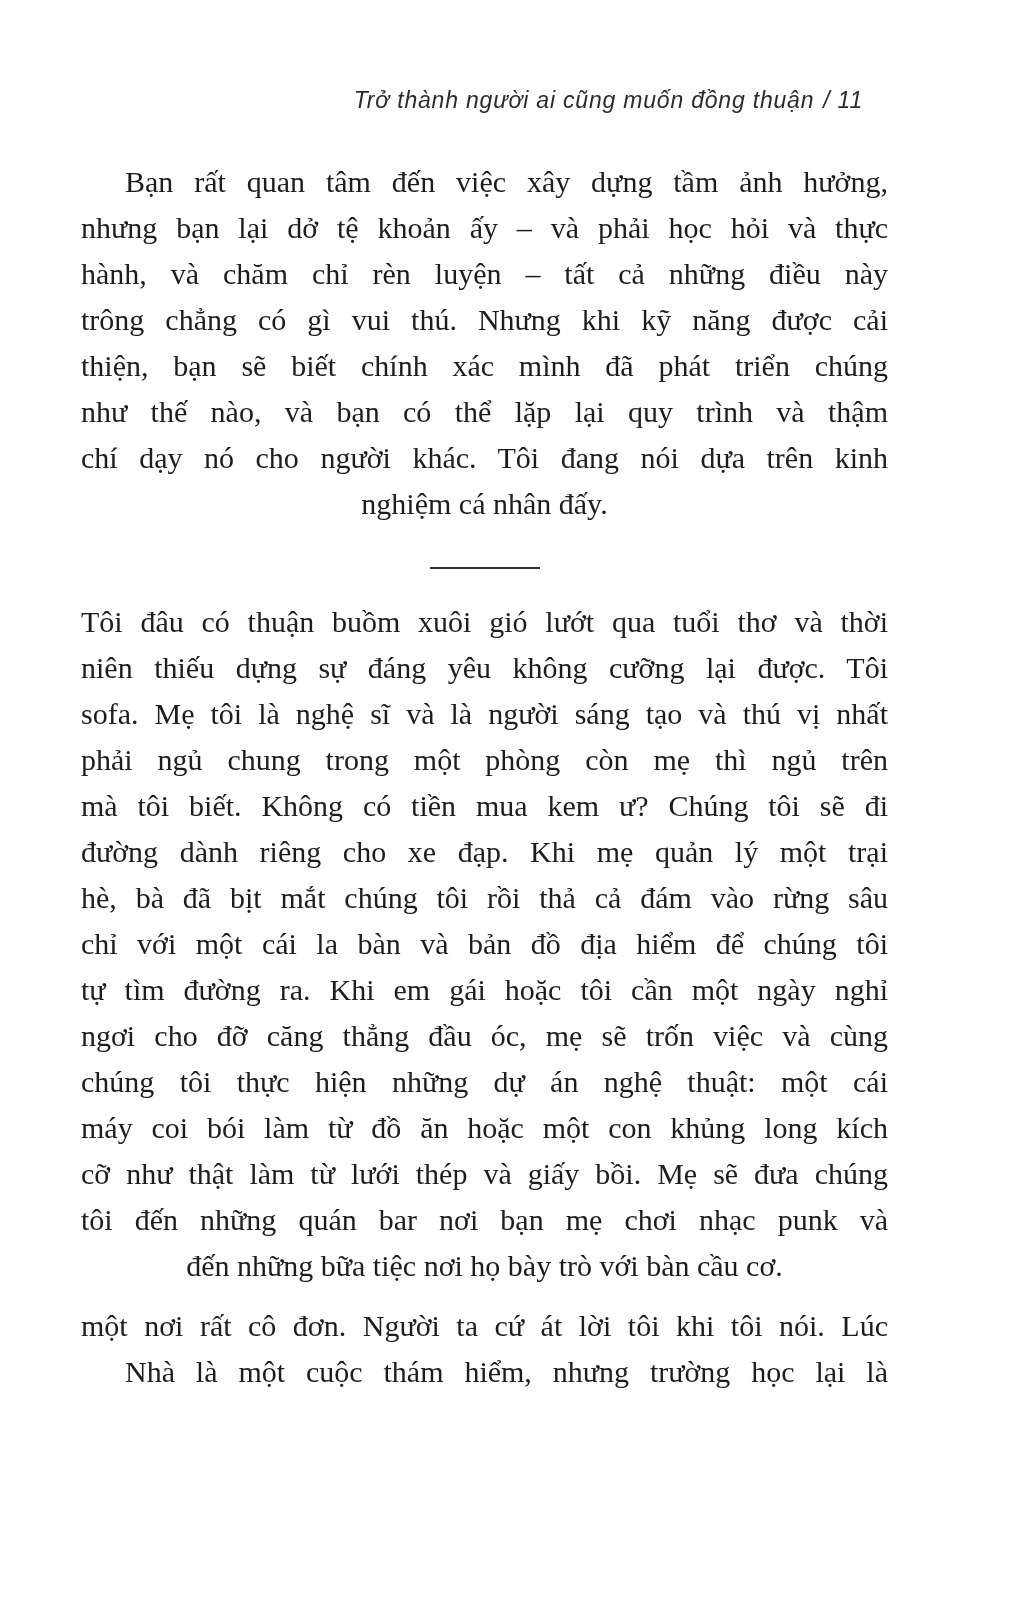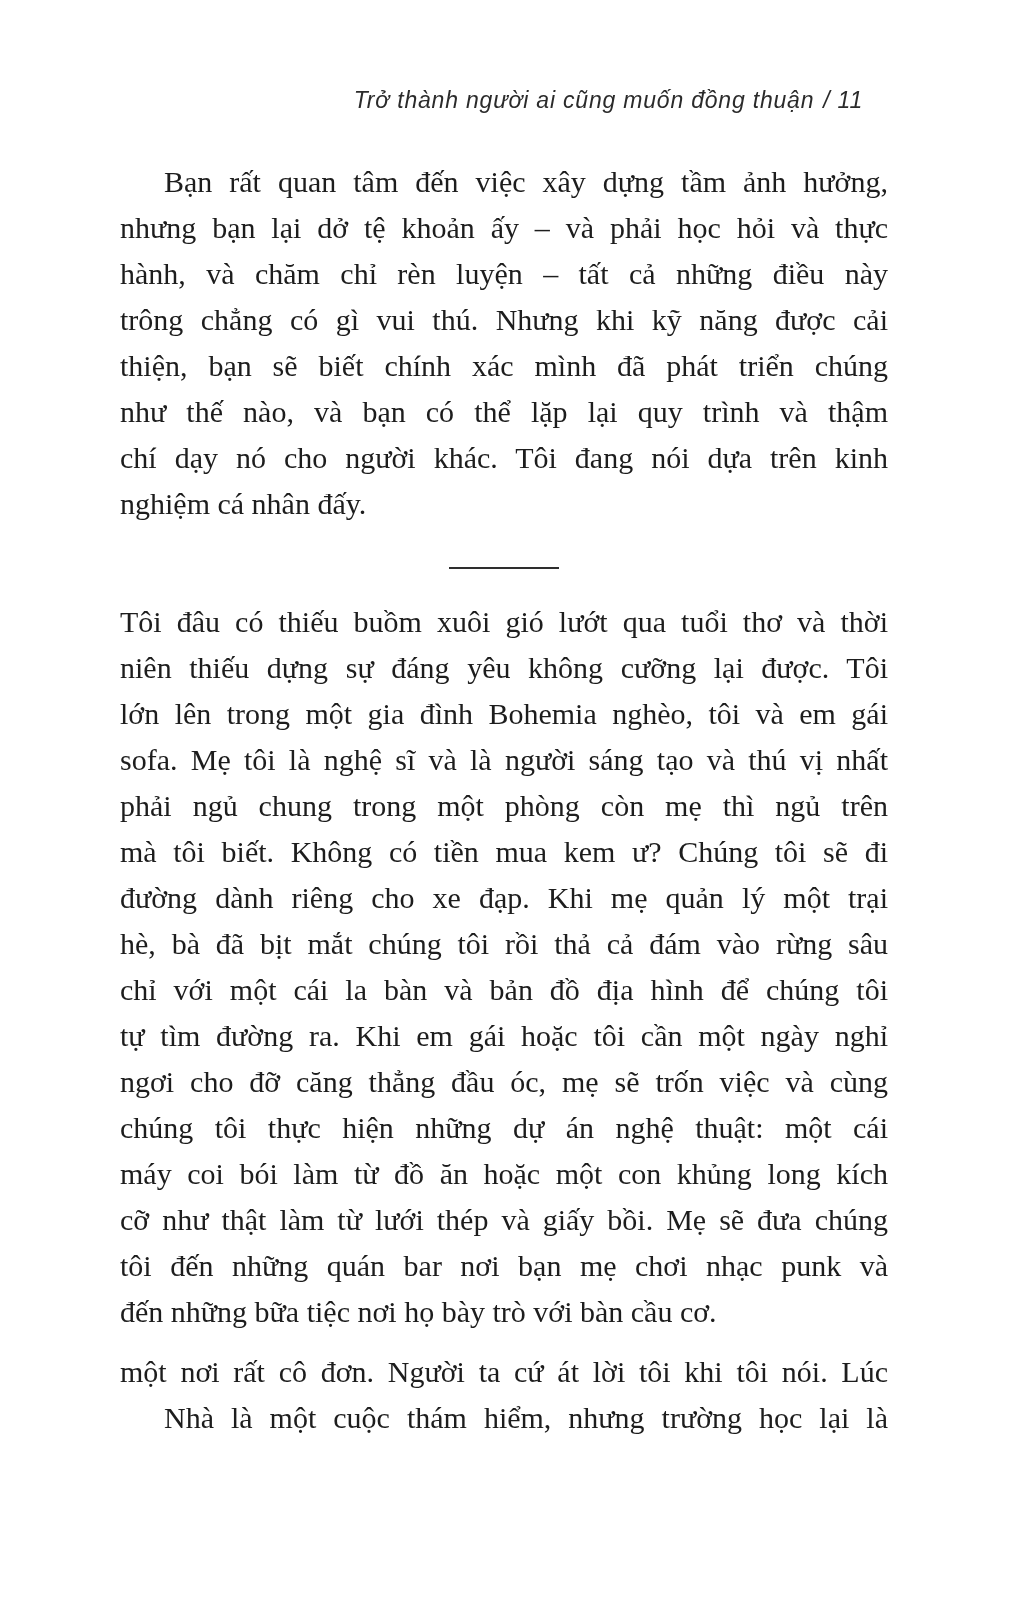--- a/index.html
+++ b/index.html
@@ -12,21 +12,21 @@
     height: 1615px;
     position: relative;
     font-family: "Liberation Serif", "DejaVu Serif", serif;
     color: #1d1d1d;
     overflow: hidden;
   }
   .page {
     box-sizing: border-box;
     width: 1024px;
     height: 1615px;
-    padding: 85px 136px 0 120px;
+    padding: 85px 136px 0 81px;
   }
   .running-header {
     text-align: right;
     font-family: "Liberation Sans", "DejaVu Sans", sans-serif;
     font-style: italic;
     font-size: 23px;
     line-height: 30px;
     color: #2b2b2b;
     letter-spacing: 0.8px;
     padding-right: 25px;
@@ -48,21 +48,21 @@
   .paragraph {
     margin: 0;
   }
   .line {
     text-align: justify;
     -moz-text-align-last: justify;
     text-align-last: justify;
     white-space: normal;
   }
   .line.no-just {
-    text-align: left;
+    text-align: center;
     -moz-text-align-last: auto;
     text-align-last: auto;
   }
   .line.indent {
     text-indent: 44px;
   }
   .section-divider {
     width: 110px;
     height: 2px;
     background: #2e2e2e;
@@ -90,29 +90,28 @@
       <div class="line">trông chẳng có gì vui thú. Nhưng khi kỹ năng được cải</div>
       <div class="line">thiện, bạn sẽ biết chính xác mình đã phát triển chúng</div>
       <div class="line">như thế nào, và bạn có thể lặp lại quy trình và thậm</div>
       <div class="line">chí dạy nó cho người khác. Tôi đang nói dựa trên kinh</div>
       <div class="line no-just">nghiệm cá nhân đấy.</div>
     </div>
 
     <div class="section-divider"></div>
 
     <div class="paragraph">
-      <div class="line">Tôi đâu có thiếu buồm xuôi gió lướt qua tuổi thơ và thời</div>
+      <div class="line">Tôi đâu có thuận buồm xuôi gió lướt qua tuổi thơ và thời</div>
       <div class="line">niên thiếu dựng sự đáng yêu không cưỡng lại được. Tôi</div>
-      <div class="line">lớn lên trong một gia đình Bohemia nghèo, tôi và em gái</div>
       <div class="line">sofa. Mẹ tôi là nghệ sĩ và là người sáng tạo và thú vị nhất</div>
       <div class="line">phải ngủ chung trong một phòng còn mẹ thì ngủ trên</div>
       <div class="line">mà tôi biết. Không có tiền mua kem ư? Chúng tôi sẽ đi</div>
       <div class="line">đường dành riêng cho xe đạp. Khi mẹ quản lý một trại</div>
       <div class="line">hè, bà đã bịt mắt chúng tôi rồi thả cả đám vào rừng sâu</div>
-      <div class="line">chỉ với một cái la bàn và bản đồ địa hình để chúng tôi</div>
+      <div class="line">chỉ với một cái la bàn và bản đồ địa hiểm để chúng tôi</div>
       <div class="line">tự tìm đường ra. Khi em gái hoặc tôi cần một ngày nghỉ</div>
       <div class="line">ngơi cho đỡ căng thẳng đầu óc, mẹ sẽ trốn việc và cùng</div>
       <div class="line">chúng tôi thực hiện những dự án nghệ thuật: một cái</div>
       <div class="line">máy coi bói làm từ đồ ăn hoặc một con khủng long kích</div>
       <div class="line">cỡ như thật làm từ lưới thép và giấy bồi. Mẹ sẽ đưa chúng</div>
       <div class="line">tôi đến những quán bar nơi bạn mẹ chơi nhạc punk và</div>
       <div class="line no-just">đến những bữa tiệc nơi họ bày trò với bàn cầu cơ.</div>
     </div>
 
     <div class="paragraph after-gap">

